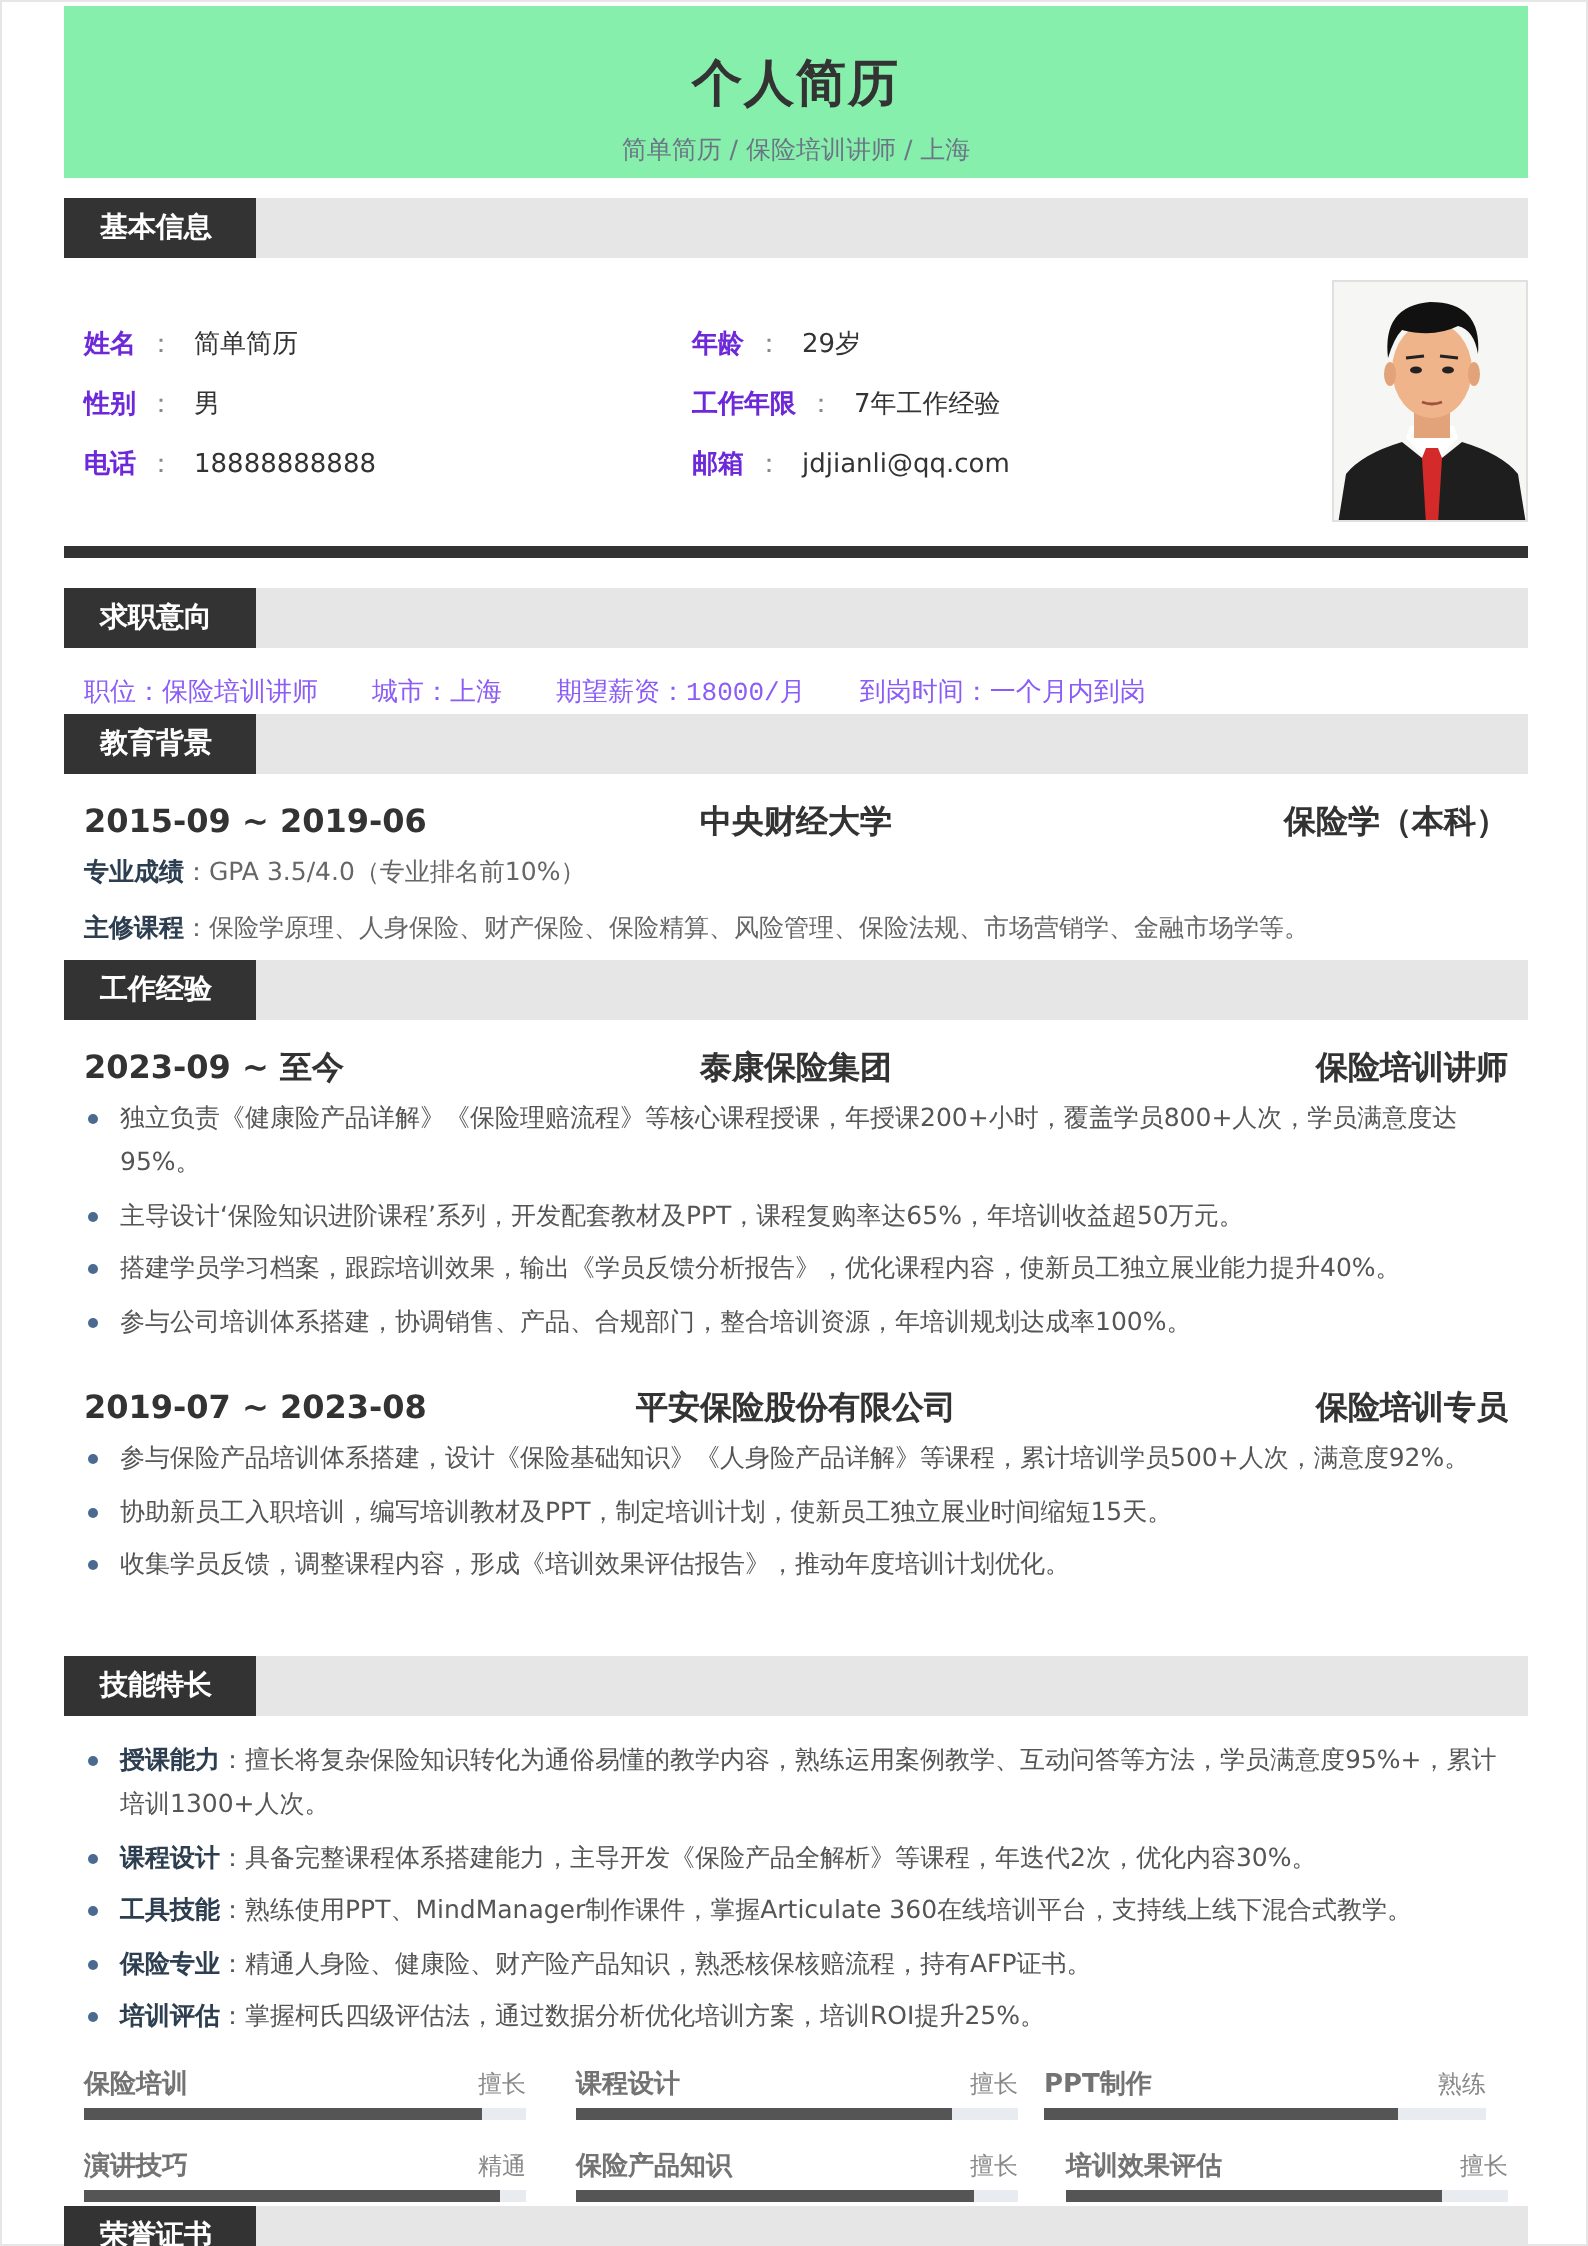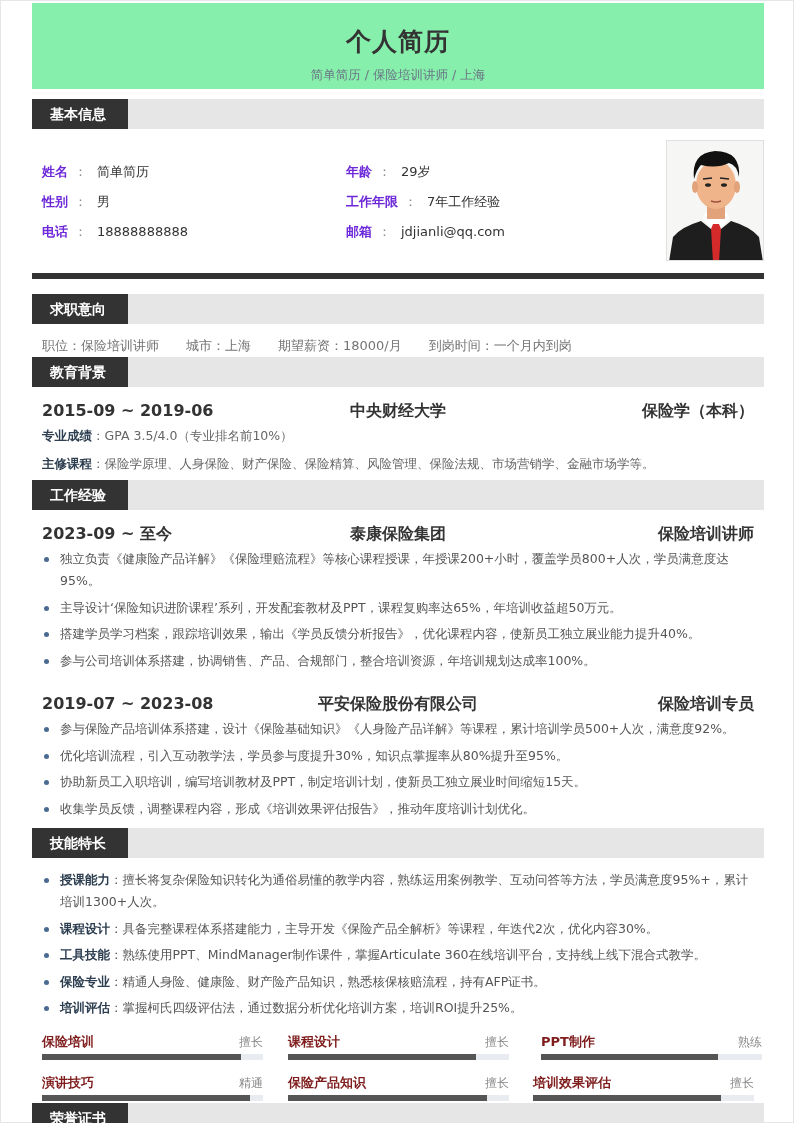--- a/index.html
+++ b/index.html
@@ -14,38 +14,38 @@
     .section-title .label { display: inline-block; height: 30px; width: 96px; background: #333333; color: #fff; font-size: 14px; font-weight: bold; line-height: 30px; padding-left: 18px; }
 
     .info-row { position: absolute; font-size: 13px; color: #333; }
     .info-row .k { font-weight: bold; color: #6d28d9; }
     .info-row .sep { color: #888; margin: 0 10px 0 6px; }
 
     .photo { position: absolute; left: 665px; top: 139px; width: 98px; height: 121px; border: 1px solid #e0e0e0; background: #f7f7f7; overflow: hidden; }
 
     .thick-bar { position: absolute; left: 31px; top: 272px; width: 732px; height: 6px; background: #333; }
 
-    .intent { position: absolute; left: 41px; top: 336px; font-size: 13px; color: #737373; white-space: nowrap; }
+    .intent { position: absolute; left: 41px; top: 336px; font-size: 13px; color: #8b5cf6; white-space: nowrap; font-family: Liberation Mono, monospace; }
     .intent span { margin-right: 27px; }
 
     .row3 { position: absolute; left: 41px; width: 712px; font-size: 16px; font-weight: bold; color: #333; height: 18px; }
     .row3 .l { position: absolute; left: 0; }
     .row3 .c { position: absolute; left: 0; right: 0; text-align: center; }
     .row3 .r { position: absolute; right: 0; }
 
     .line { position: absolute; left: 41px; font-size: 12.5px; color: #666; white-space: nowrap; }
     .line .k { font-weight: bold; color: #2c3e50; }
 
     .bullets { position: absolute; left: 41px; width: 712px; list-style: none; font-size: 12.5px; color: #555; }
     .bullets li { position: relative; padding-left: 18px; line-height: 22px; margin-bottom: 4.5px; }
     .bullets li::before { content: ""; position: absolute; left: 2px; top: 9px; width: 5px; height: 5px; border-radius: 50%; background: #4a6a92; }
     .bullets li .k { font-weight: bold; color: #2c3e50; }
 
     .skill { position: absolute; width: 221px; height: 30px; }
-    .skill .name { position: absolute; left: 0; top: 0; font-size: 13px; font-weight: bold; color: #7f1d1d; }
+    .skill .name { position: absolute; left: 0; top: 0; font-size: 13px; font-weight: bold; color: #737373; }
     .skill .lvl { position: absolute; right: 0; top: 1px; font-size: 12px; color: #888; }
     .skill .track { position: absolute; left: 0; top: 21px; width: 221px; height: 6px; background: #e8ecf1; }
     .skill .fill { position: absolute; left: 0; top: 0; height: 6px; background: #555555; }
   </style>
 </head>
 <body>
 
 <div class="page">
 
   <div class="header">
@@ -144,21 +144,20 @@
     <li>参与公司培训体系搭建，协调销售、产品、合规部门，整合培训资源，年培训规划达成率100%。</li>
   </ul>
 
   <div class="row3" style="top:693px;">
     <span class="l">2019-07 ~ 2023-08</span>
     <span class="c">平安保险股份有限公司</span>
     <span class="r">保险培训专员</span>
   </div>
   <ul class="bullets" style="top:717px;">
     <li>参与保险产品培训体系搭建，设计《保险基础知识》《人身险产品详解》等课程，累计培训学员500+人次，满意度92%。</li>
-    <li>优化培训流程，引入互动教学法，学员参与度提升30%，知识点掌握率从80%提升至95%。</li>
     <li>协助新员工入职培训，编写培训教材及PPT，制定培训计划，使新员工独立展业时间缩短15天。</li>
     <li>收集学员反馈，调整课程内容，形成《培训效果评估报告》，推动年度培训计划优化。</li>
   </ul>
 
   <div class="section-title" style="top:827px;">
     <span class="label">技能特长</span>
   </div>
   <ul class="bullets" style="top:868px;">
     <li><span class="k">授课能力</span><span>：擅长将复杂保险知识转化为通俗易懂的教学内容，熟练运用案例教学、互动问答等方法，学员满意度95%+，累计培训1300+人次。</span></li>
     <li><span class="k">课程设计</span><span>：具备完整课程体系搭建能力，主导开发《保险产品全解析》等课程，年迭代2次，优化内容30%。</span></li>
@@ -174,21 +173,21 @@
         <div class="fill" style="width: 90%;"></div>
       </div>
   </div>
   <div class="skill" style="left:287px; top:1032px;">
     <span class="name">课程设计</span>
     <span class="lvl">擅长</span>
     <div class="track">
         <div class="fill" style="width: 85%;"></div>
       </div>
   </div>
-  <div class="skill" style="left:540px; top:1032px;">
+  <div class="skill" style="left:521px; top:1032px;">
     <span class="name">PPT制作</span>
     <span class="lvl">熟练</span>
     <div class="track">
         <div class="fill" style="width: 80%;"></div>
       </div>
   </div>
   <div class="skill" style="left:41px; top:1073px;">
     <span class="name">演讲技巧</span>
     <span class="lvl">精通</span>
     <div class="track">

